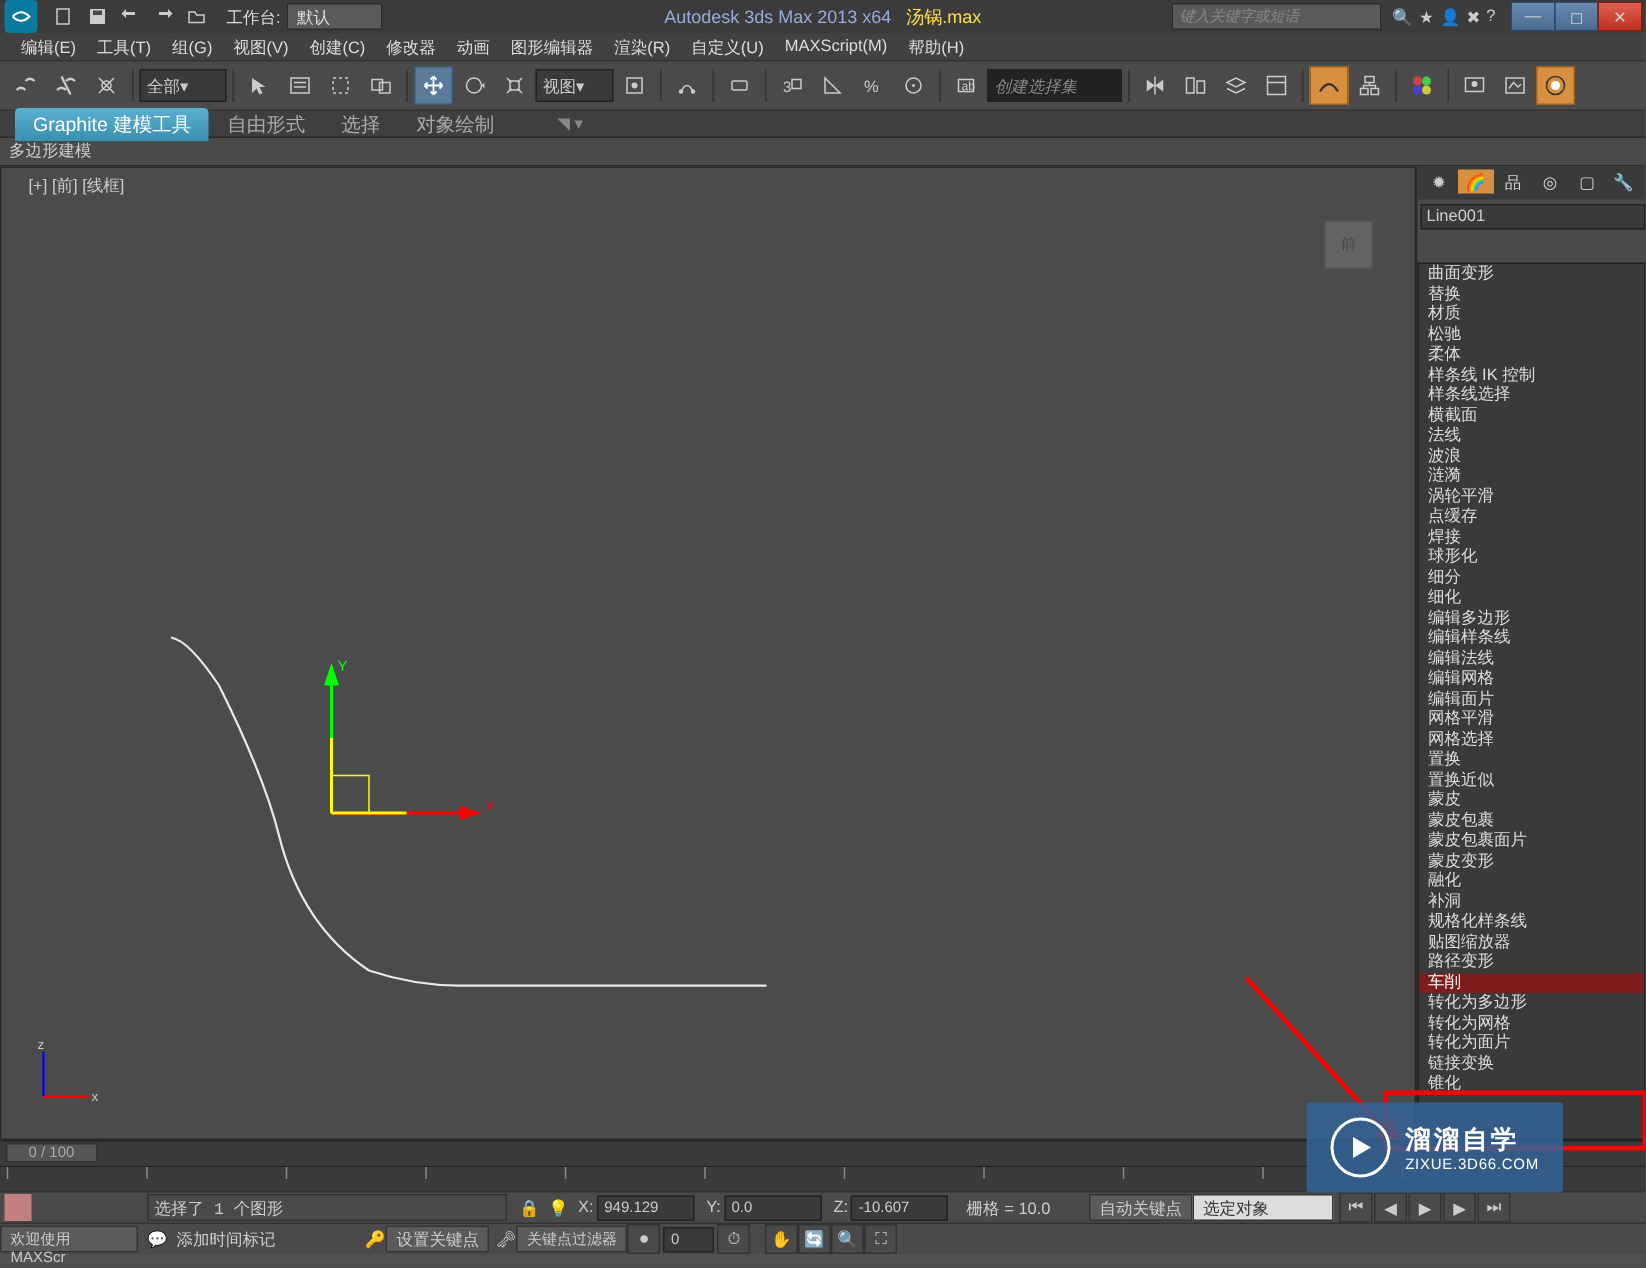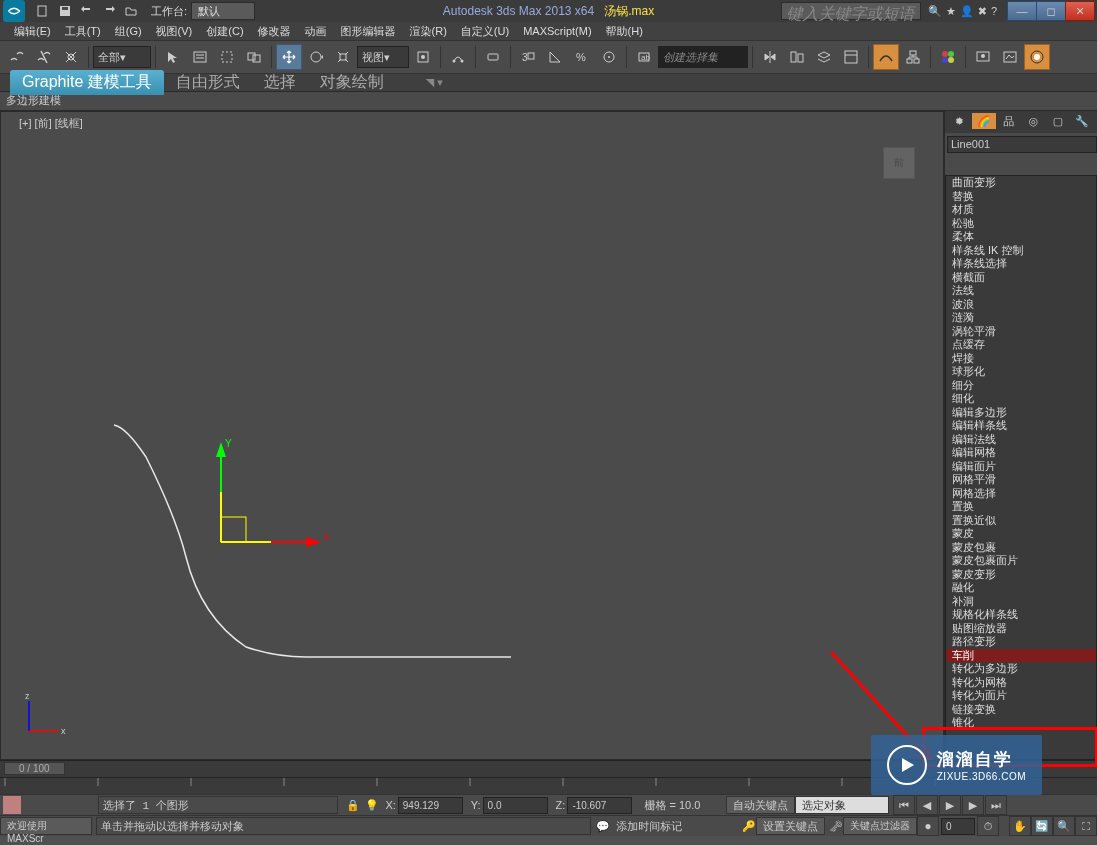--- a/index.html
+++ b/index.html
@@ -5,35 +5,35 @@
 html,body{margin:0;padding:0;width:1097px;height:845px;background:#505050;font-family:"Microsoft YaHei",Arial,sans-serif;font-size:11px;color:#ccc;overflow:hidden;}
 .titlebar{height:22px;background:#3b3b3b;display:flex;align-items:center;position:relative;}
 .app-icon{width:22px;height:22px;background:#0a7a9f;display:flex;align-items:center;justify-content:center;border-radius:3px;margin-left:3px;}
 .app-icon svg{width:14px;height:14px;}
 .qat{display:flex;margin-left:8px;gap:2px;}
 .qat .qb{width:20px;height:18px;display:flex;align-items:center;justify-content:center;}
 .ws-label{margin-left:10px;color:#ddd;font-size:11px;display:flex;align-items:center;}
 .ws-dd{background:#5a5a5a;border:1px solid #2b2b2b;padding:1px 6px;margin-left:4px;height:14px;display:flex;align-items:center;min-width:50px;}
 .title-center{position:absolute;left:50%;transform:translateX(-50%);color:#9ad;font-size:12px;white-space:nowrap;}
 .title-right{margin-left:auto;display:flex;align-items:center;gap:3px;padding-right:2px;}
-.search-box{background:#5a5a5a;border:1px solid #2b2b2b;padding:1px 4px;width:130px;height:14px;color:#888;font-style:italic;font-size:16px;}
+.search-box{background:#5a5a5a;border:1px solid #2b2b2b;padding:1px 4px;width:130px;height:14px;color:#888;font-style:italic;font-size:10px;}
 .help-icons{display:flex;gap:4px;margin-left:4px;}
 .win-btns{display:flex;margin-left:8px;}
 .win-btn{width:28px;height:18px;background:linear-gradient(#6a8ab0,#4a6a90);border:1px solid #2a4a70;display:flex;align-items:center;justify-content:center;margin-left:-1px;}
 .win-btn.close{background:linear-gradient(#e06050,#c03020);border-color:#802010;}
 .menubar{height:18px;background:#414141;display:flex;align-items:center;padding:0 8px;gap:2px;}
 .menubar span{padding:2px 6px;color:#ddd;font-size:11px;cursor:default;}
 .toolbar{height:32px;background:#4a4a4a;border-top:1px solid #333;border-bottom:1px solid #333;display:flex;align-items:center;padding:0 4px;gap:1px;}
 .tb-btn{width:24px;height:24px;display:flex;align-items:center;justify-content:center;border:1px solid transparent;background:#4a4a4a;}
 .tb-btn.active{background:#5a7a9a;border:1px solid #3a5a7a;}
 .tb-btn.active2{background:#d89040;border:1px solid #a06020;}
 .tb-sep{width:1px;height:22px;background:#333;margin:0 3px;}
 .tb-dd{background:#3a3a3a;border:1px solid #222;padding:2px 4px;height:16px;color:#ccc;font-size:11px;display:flex;align-items:center;}
 .ribbon-tabs{height:17px;background:#3f3f3f;display:flex;align-items:center;border-bottom:1px solid #2a2a2a;}
-.ribbon-tab{padding:2px 12px;color:#aaa;font-size:16px;}
+.ribbon-tab{padding:2px 12px;color:#aaa;font-size:13px;}
 .ribbon-tab.active{background:linear-gradient(#5ab0d0,#3a90b0);color:#fff;border-radius:3px 3px 0 0;}
 .poly-bar{height:16px;background:#4a4a4a;padding:1px 6px;color:#ccc;font-size:11px;border-bottom:1px solid #2a2a2a;}
 .workspace{display:flex;height:649px;}
 .viewport{flex:1;background:#4b4b4b;position:relative;border:1px solid #2a2a2a;}
 .vp-label{position:absolute;top:4px;left:18px;color:#ccc;font-size:11px;}
 .vp-cube{position:absolute;top:30px;right:20px;width:50px;height:40px;opacity:0.4;}
 .vp-cube-face{width:30px;height:30px;background:#888;border:1px solid #666;position:absolute;top:5px;left:10px;}
 .gizmo{position:absolute;top:320px;left:210px;}
 .gizmo-corner{position:absolute;bottom:20px;left:20px;}
 .curve-svg{position:absolute;top:305px;left:105px;}
@@ -482,21 +482,20 @@
     <div class="play-btn">⏮</div>
     <div class="play-btn">◀</div>
     <div class="play-btn">▶</div>
     <div class="play-btn">▶</div>
     <div class="play-btn">⏭</div>
   </div>
   <div style="width:90px"></div>
 </div>
 <div class="status-row2">
   <div class="status-btn" style="width:78px;font-size:10px">欢迎使用  MAXScr</div>
-  <div class="prompt-box">单击并拖动以选择并移动对象</div>
   <span style="margin:0 6px">💬</span>
   <span>添加时间标记</span>
   <div style="flex:0 0 60px"></div>
   <span>🔑</span>
   <div class="status-btn">设置关键点</div>
   <span style="margin-left:4px">🗝</span>
   <div class="status-btn" style="font-size:10px">关键点过滤器</div>
   <div class="play-btn">⏺</div>
   <input class="coord-box" style="width: 24px;" value="0">
   <div class="play-btn">⏱</div>

